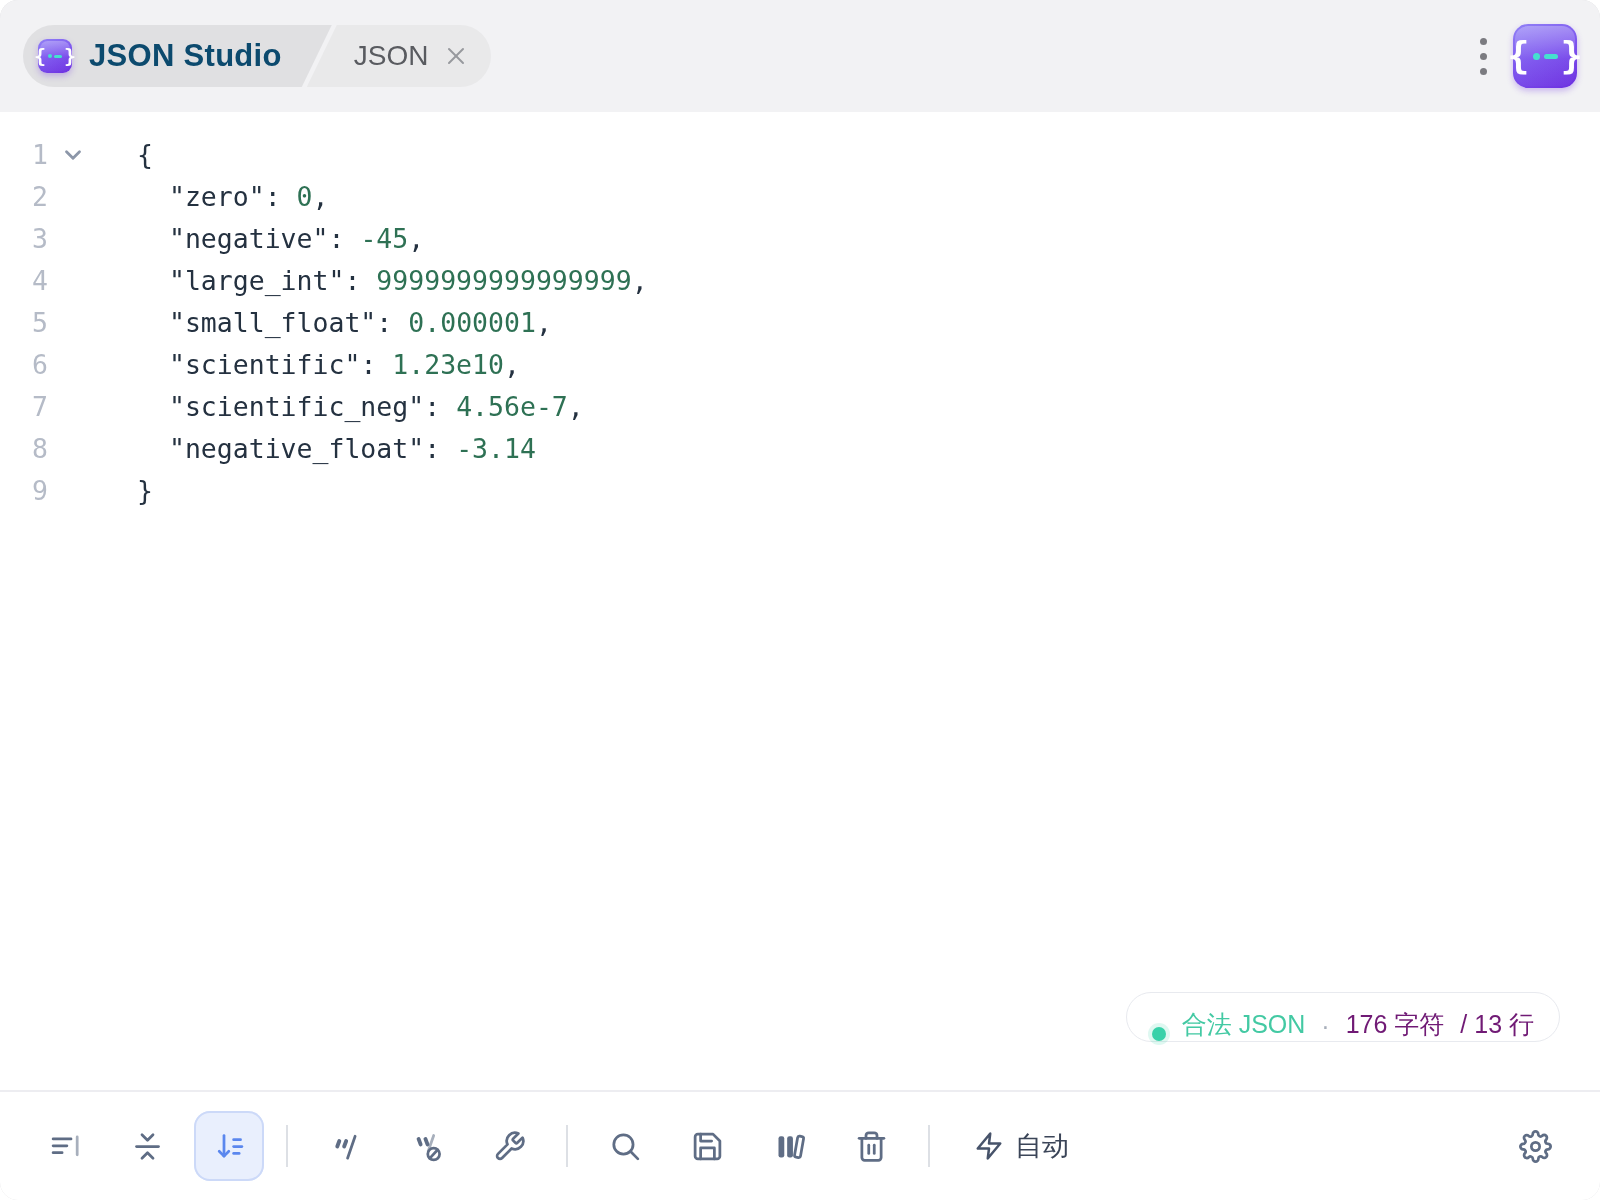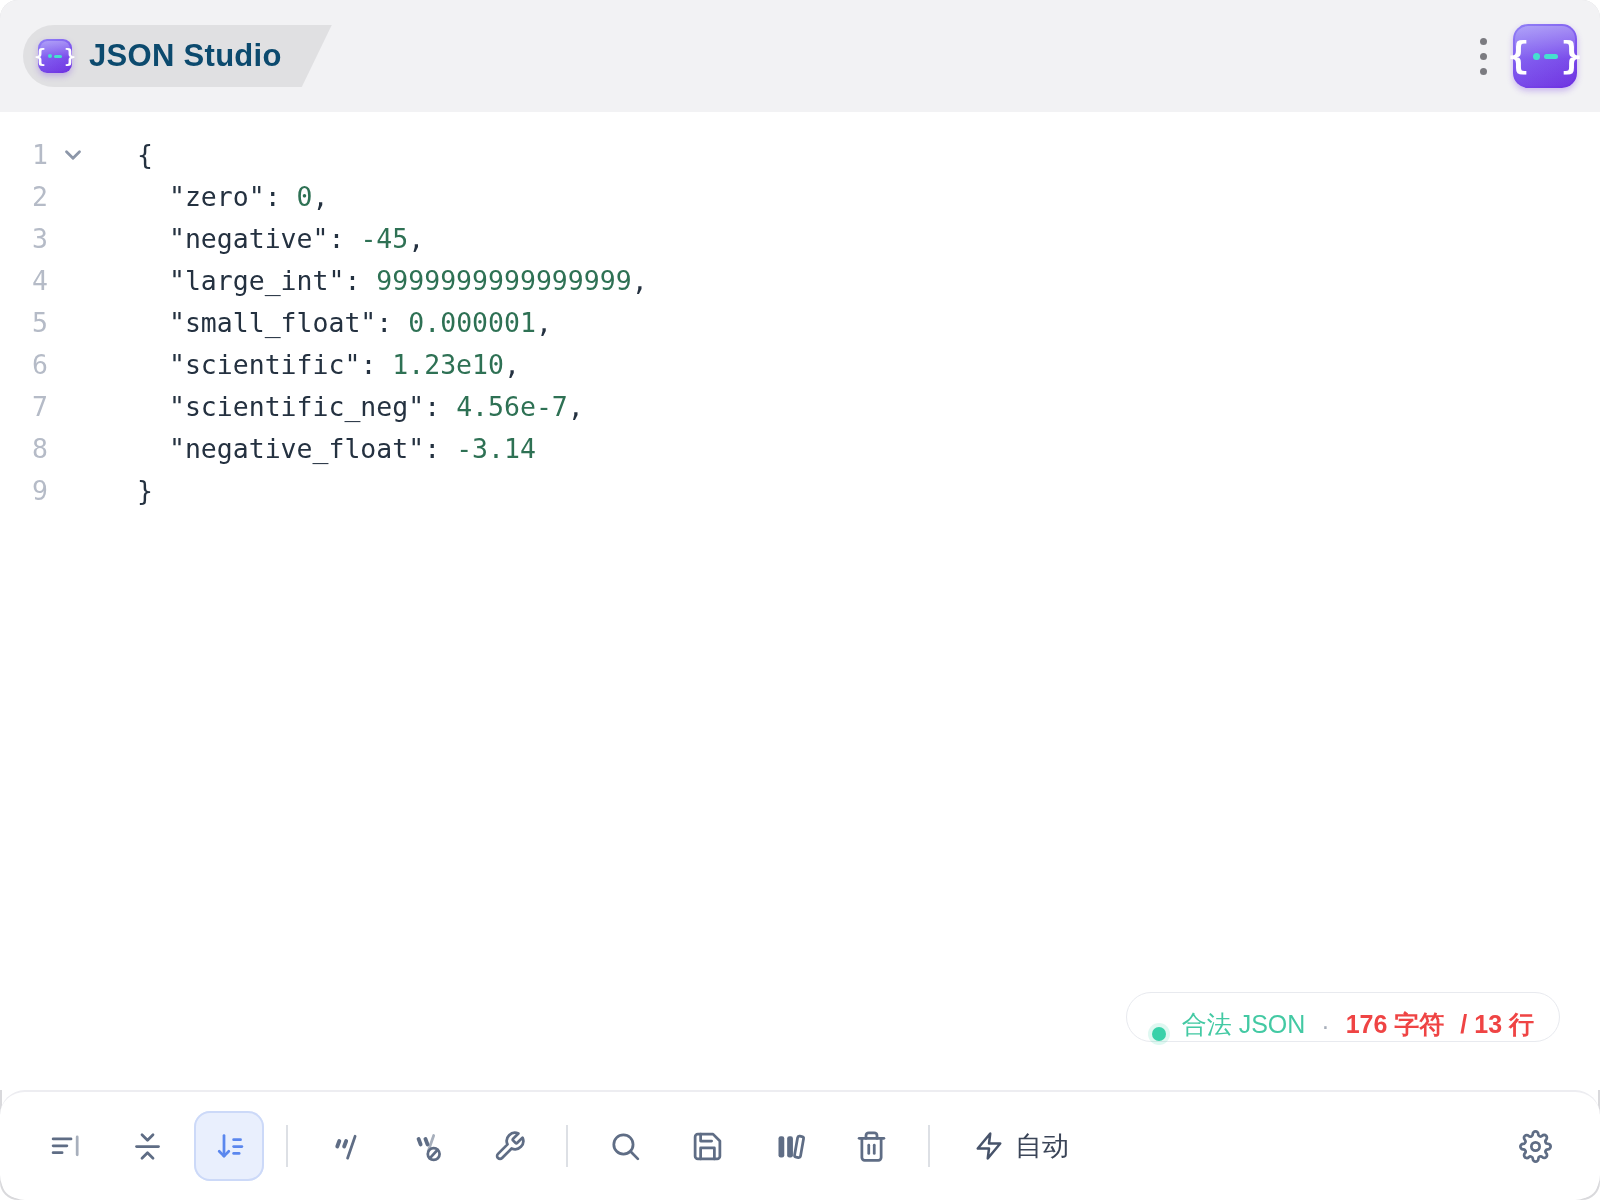--- a/index.html
+++ b/index.html
@@ -58,25 +58,25 @@
   .tk-plain { color:#243140; } .tk-key { color:#243140; } .tk-num { color:#2e7154; }
 
   
   .status-pill { position:absolute; right:40px; bottom:48px; height:50px; border-radius:26px;
                  background:rgba(255,255,255,.96); border:1.5px solid #e8eaef;
                  display:flex; align-items:flex-end; gap:16px; padding:0 25px;
                  font-family:"Liberation Sans","DejaVu Sans",sans-serif; font-size:25px; }
   .status-dot { width:14px; height:14px; border-radius:50%; background:#38d1a9; box-shadow:0 0 0 4px rgba(56,209,169,.16); }
   .status-valid { color:#43c9a3; }
   .status-sep { color:#a7aeba; }
-  .status-meta { color:#ef4444;font-weight:bold; }
+  .status-meta { color:#701a75; }
 
   
   .toolbar { flex:none; height:110px; background:#fff; border-top:2px solid #ededf1;
-             display:flex; align-items:center; padding:0 30px;border-radius:25px; }
+             display:flex; align-items:center; padding:0 30px; }
   .tool { width:70px; height:70px; border-radius:16px; flex:none;
           display:flex; align-items:center; justify-content:center; cursor:pointer; }
   .tool + .tool { margin-left:12px; }
   .tool svg { width:33px; height:33px; stroke:#5f6d85; stroke-width:2; fill:none; stroke-linecap:round; stroke-linejoin:round; }
   .tool svg .fill { fill:#5f6d85; stroke:none; }
   .tool svg .faint { opacity:.55; }
   .tool.active { background:#e9effd; box-shadow:inset 0 0 0 2px #ccd9f8; }
   .tool.active svg { stroke:#5b87ee; }
   .vdiv { width:2px; height:42px; background:#dde0e5; margin:0 22px; flex:none; }
   .auto { display:flex; align-items:center; gap:11px; height:70px; padding:0 10px; margin-left:12px; border-radius:16px; cursor:pointer; }
@@ -95,20 +95,27 @@
         <span class="brand-icon brand-sm">
           <span class="brace">{</span>
           <span class="dotdash">
               <i class="dot"></i>
               <i class="dash"></i>
             </span>
           <span class="brace">}</span>
         </span>
         <span class="app-title">JSON Studio</span>
       </div>
+      <div class="tab-doc">
+        <span class="tab-doc-label">JSON</span>
+        <svg class="close-x" viewBox="0 0 24 24">
+          <line x1="5" y1="5" x2="19" y2="19"></line>
+            <line x1="19" y1="5" x2="5" y2="19"></line>
+        </svg>
+      </div>
     </div>
     <div class="header-right">
       <div class="kebab">
           <i></i>
           <i></i>
           <i></i>
         </div>
       <span class="brand-icon brand-lg">
         <span class="brace">{</span>
         <span class="dotdash">

